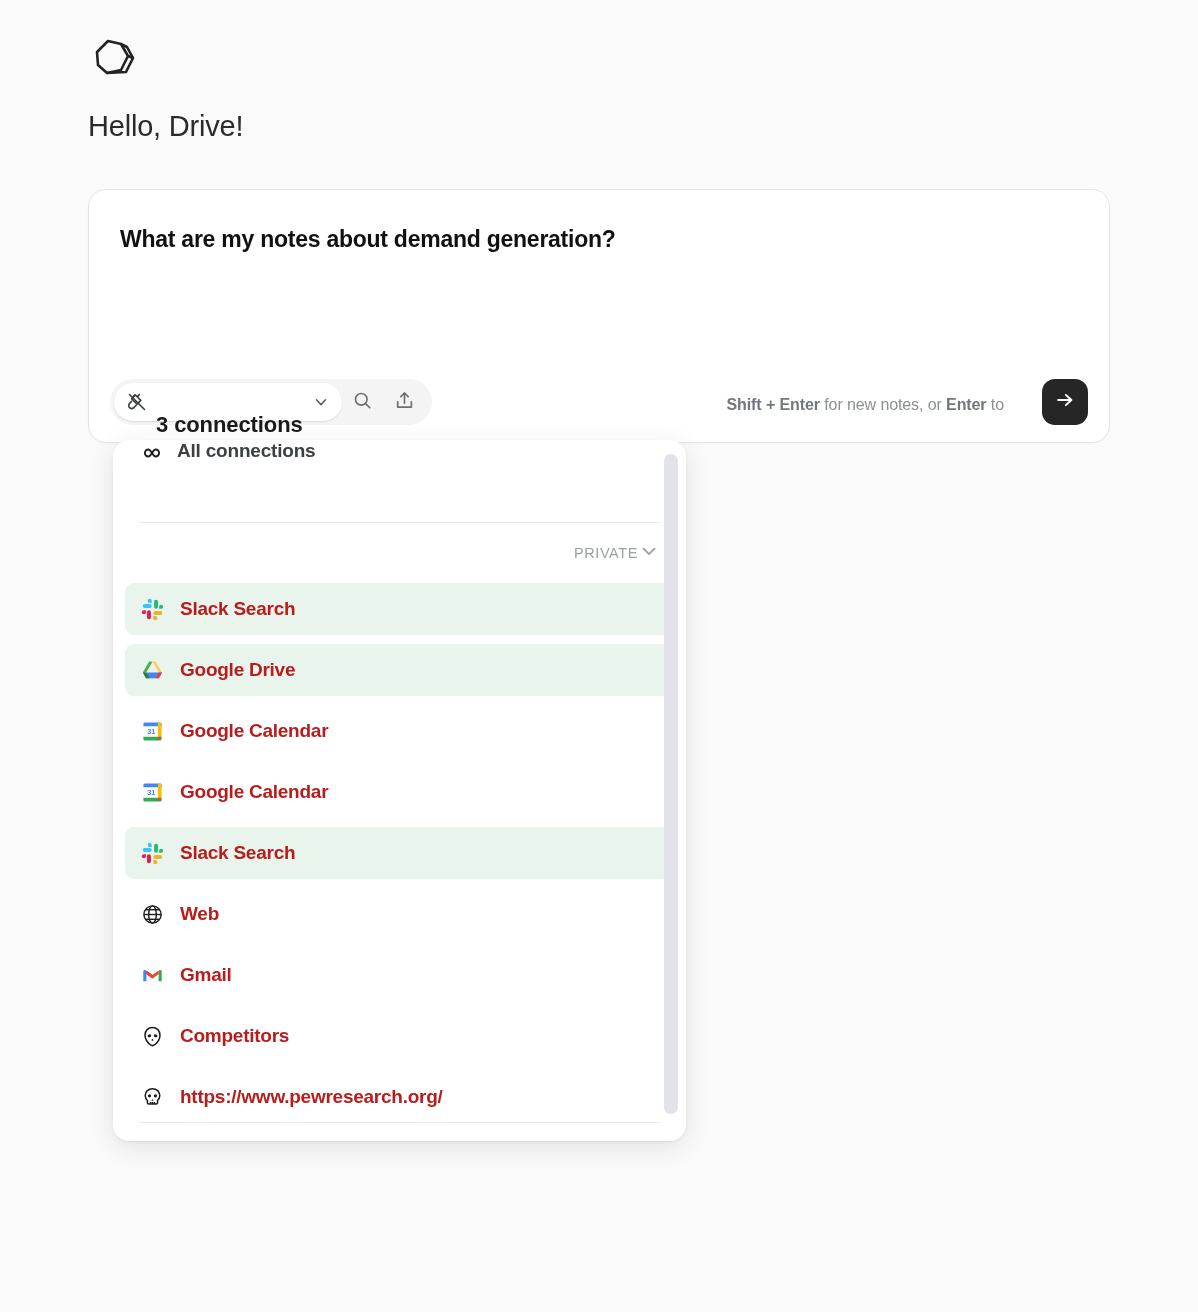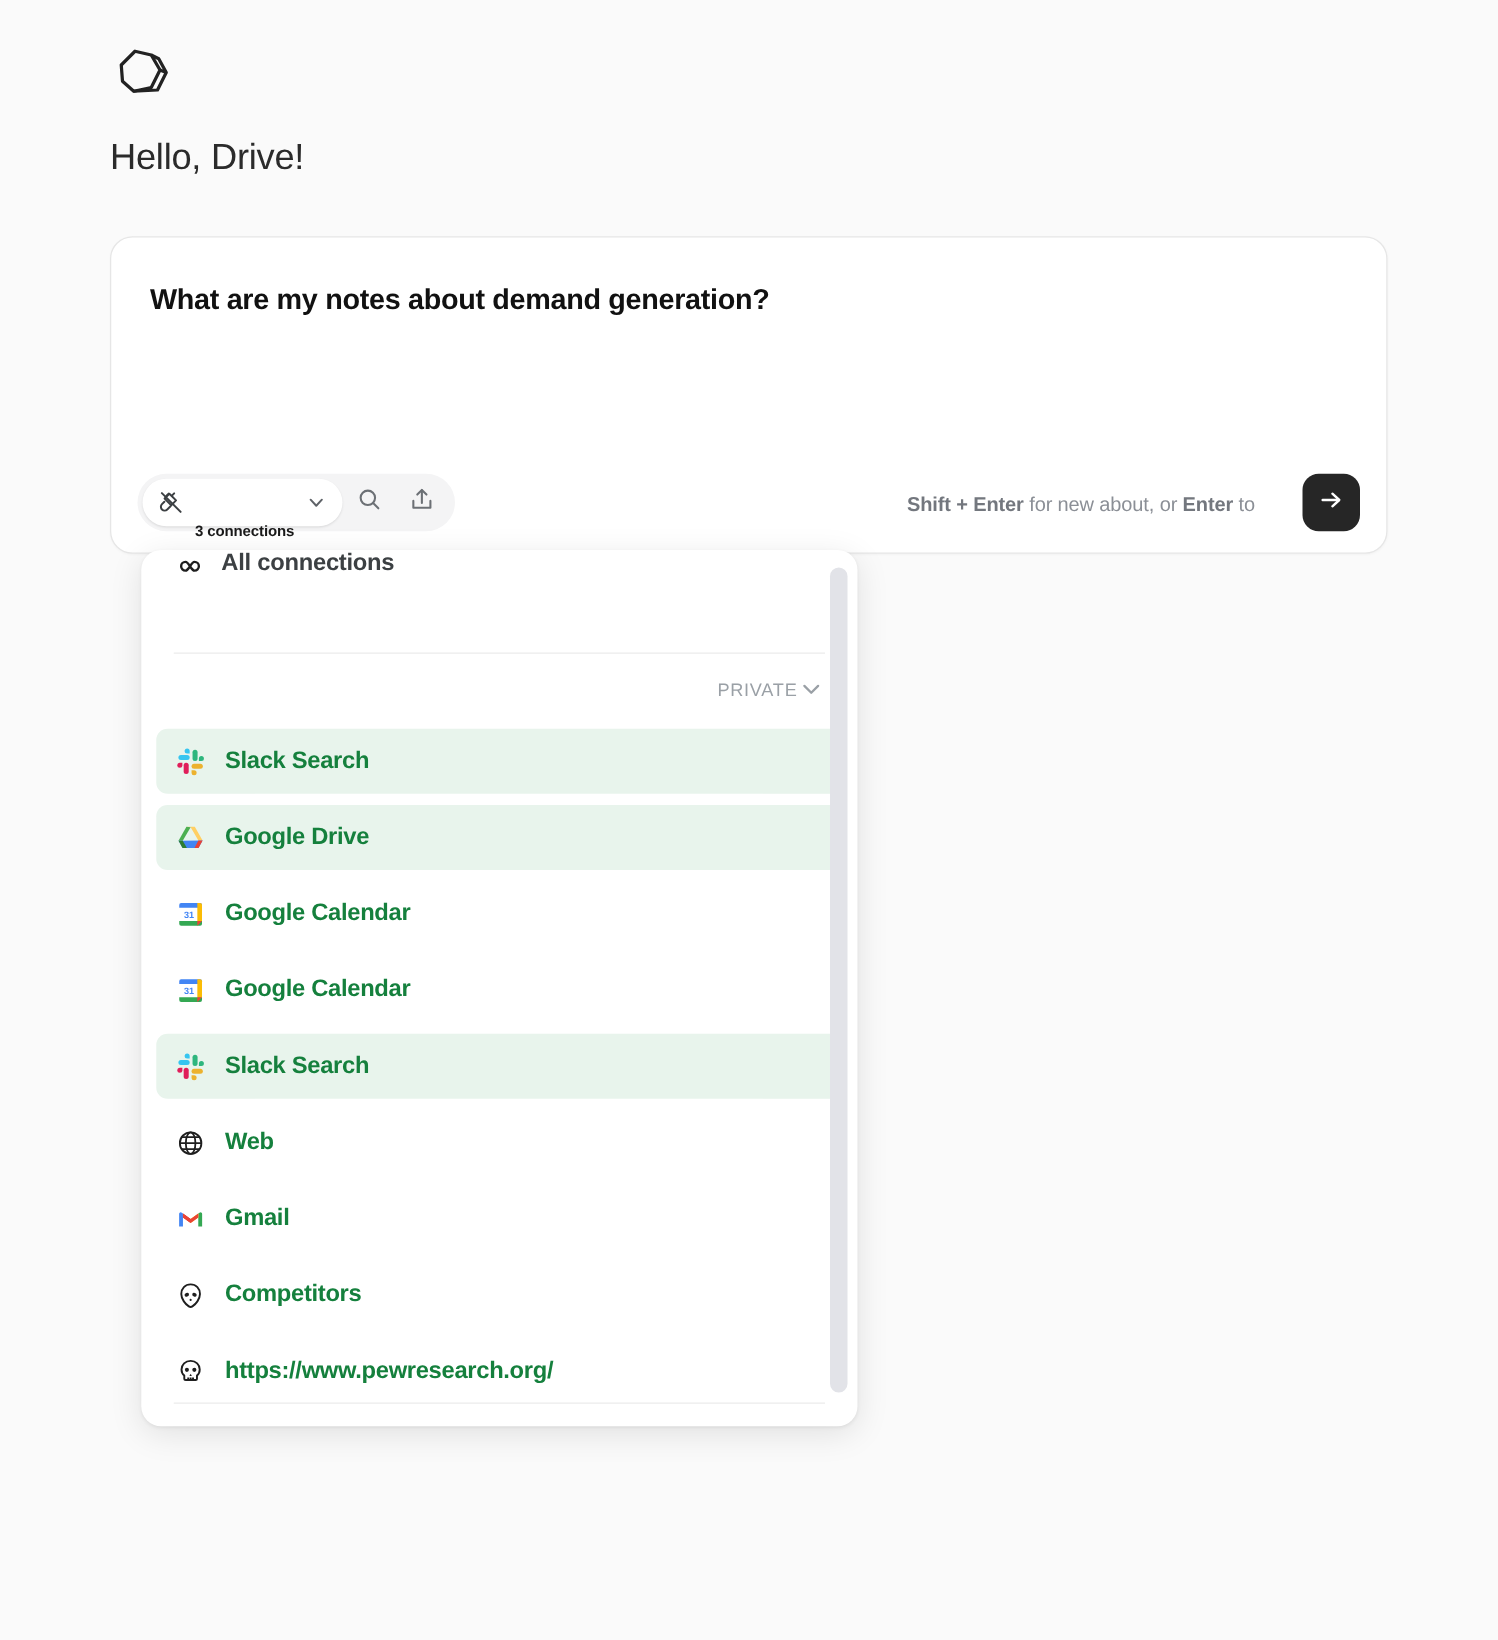--- a/index.html
+++ b/index.html
@@ -87,21 +87,21 @@
     height: 38px;
     margin: 4px 0 4px 4px;
     padding: 0 12px 0 13px;
     background: #ffffff;
     border-radius: 19px;
     box-shadow: 0 1px 2px rgba(0,0,0,0.10);
     cursor: pointer;
   }
 
   .conn-chip-label {
-    font-size: 12px;
+    font-size: 22px;
     font-weight: 700;
     color: #1a1a1a;
     letter-spacing: -0.1px;
     white-space: nowrap;
     margin-top: 46px;
   }
 
   .icon-btn {
     width: 42px;
     height: 46px;
@@ -198,21 +198,21 @@
     padding: 0 14px;
     border-radius: 9px;
     cursor: pointer;
     margin-bottom: 9px;
   }
   .dd-item.selected { background: #e8f4ec; }
 
   .dd-item-label {
     font-size: 19px;
     font-weight: 700;
-    color: #15803d;
+    color: #b91c1c;
     letter-spacing: -0.25px;
     white-space: nowrap;
   }
 
   .dd-icon {
     width: 26px;
     height: 26px;
     display: flex;
     align-items: center;
     justify-content: center;
@@ -291,21 +291,21 @@
           <svg viewBox="0 0 24 24" width="21" height="21" fill="none" stroke="#6c7075" stroke-width="1.9" stroke-linecap="round" stroke-linejoin="round">
             <path d="M12 15.2 L12 3.6"></path>
             <polyline points="7.8 7.6 12 3.4 16.2 7.6"></polyline>
             <path d="M4.2 13.4 L4.2 19.6 L19.8 19.6 L19.8 13.4"></path>
           </svg>
         </span>
       </div>
     </div>
 
     <div class="hint">
-      <b>Shift + Enter</b><span> for new about, or </span><b>Enter</b><span> to</span>
+      <b>Shift + Enter</b><span> for new notes, or </span><b>Enter</b><span> to</span>
     </div>
 
     <div class="send-btn">
       <span>
         <svg viewBox="0 0 24 24" width="22" height="22" fill="none" stroke="#ffffff" stroke-width="2.1" stroke-linecap="round" stroke-linejoin="round">
           <line x1="4.5" y1="12" x2="18.5" y2="12"></line>
           <polyline points="13 6.5 19 12 13 17.5"></polyline>
         </svg>
       </span>
     </div>

